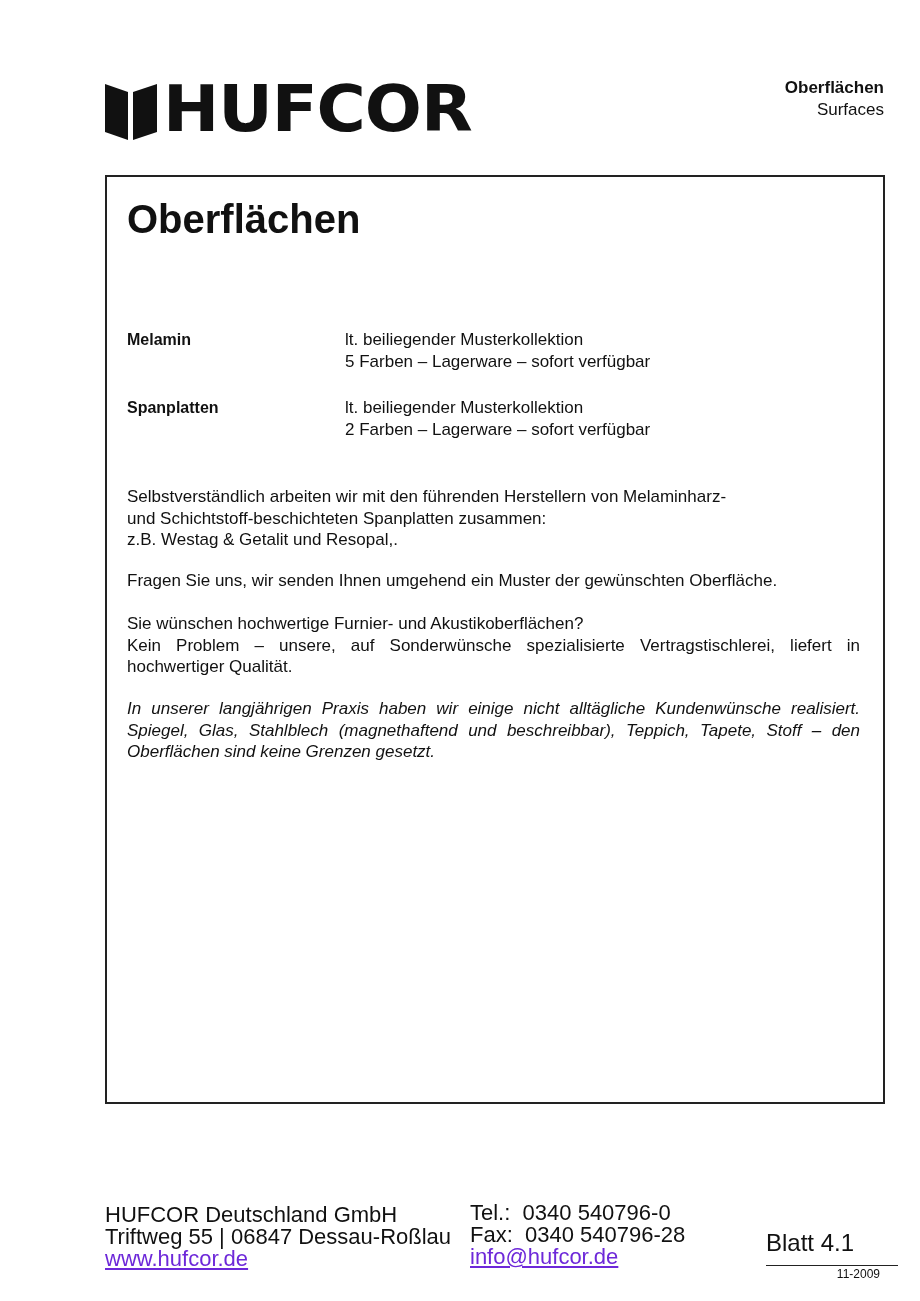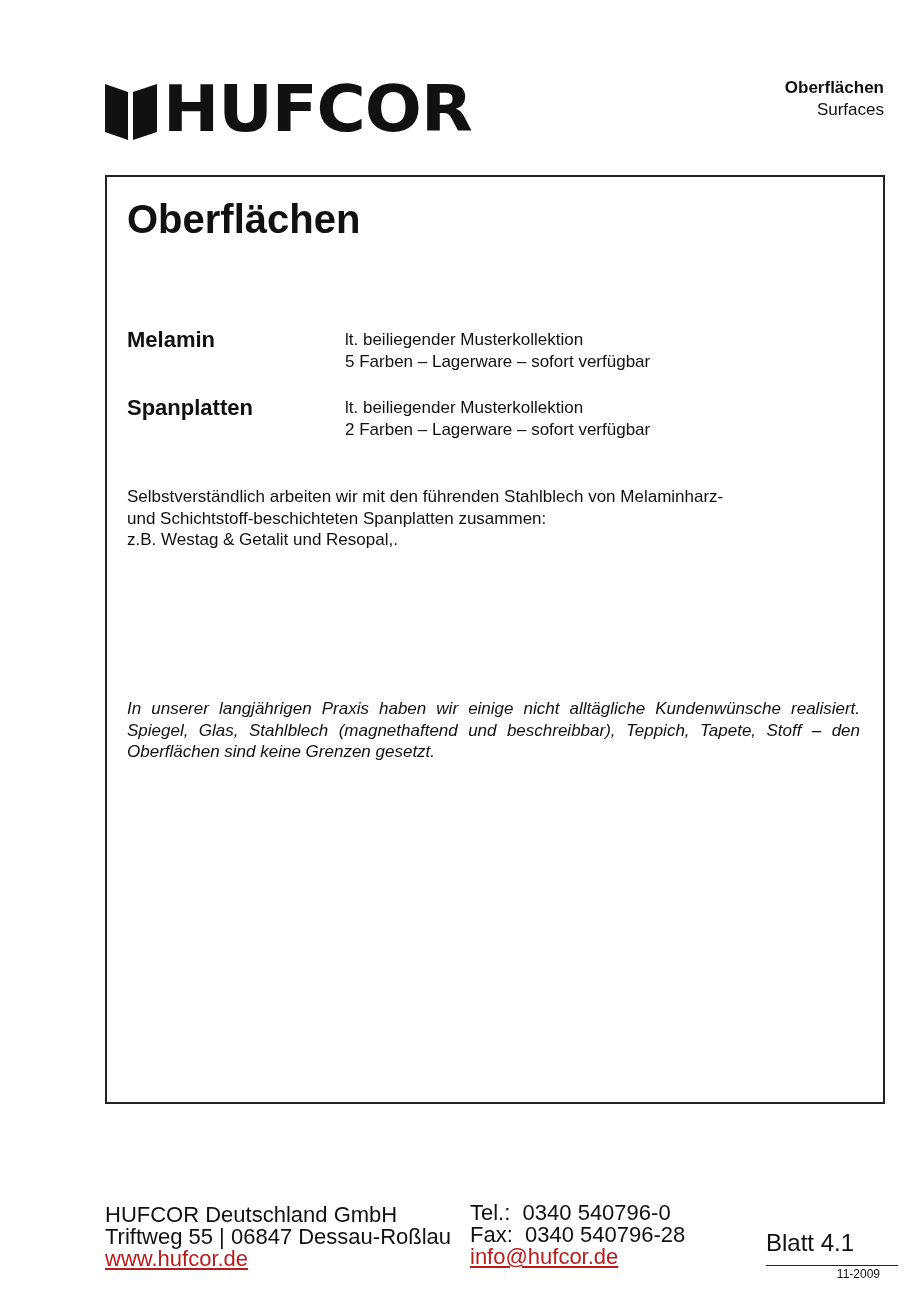--- a/index.html
+++ b/index.html
@@ -17,27 +17,27 @@
   .hdr-right { position: absolute; right: 36px; top: 77px; text-align: right; font-size: 17px; line-height: 22px; }
   .hdr-right .t1 { font-weight: bold; }
   .hdr-right .t2 { }
 
   .box {
     position: absolute; left: 105px; top: 175px; width: 776px; height: 925px;
     border: 2px solid #222;
   }
   .title { position: absolute; left: 20px; top: 20px; font-size: 40px; font-weight: bold; margin: 0; }
   .row { position: absolute; left: 20px; width: 740px; font-size: 17px; line-height: 22px; }
-  .row .lbl { position: absolute; left: 0; top: 0; font-weight: bold; font-size: 22px; }
+  .row .lbl { position: absolute; left: 0; top: 0; font-weight: bold; font-size: 16px; }
   .row .val { position: absolute; left: 218px; top: 0; }
   .para { position: absolute; left: 20px; width: 733px; font-size: 17px; line-height: 21.5px; margin: 0; }
   .justify { text-align: justify; text-align-last: left; }
 
   .footer { position: absolute; font-size: 22px; line-height: 22px; }
-  .footer a { color: #b91c1c; text-decoration: underline; }
+  .footer a { color: #6d28d9; text-decoration: underline; }
   .blatt { position: absolute; left: 766px; top: 1223px; font-size: 24px; line-height: 40px; }
   .blatt-line { position: absolute; left: 766px; top: 1265px; width: 132px; border-top: 1px solid #222; }
   .blatt-date { position: absolute; right: 40px; top: 1267px; font-size: 12px; }
 </style>
 </head>
 <body>
 
 <div class="logo">
   <svg width="52" height="62" viewBox="0 0 52 62">
     <polygon points="0,6 23,14 23,62 0,54" fill="#111"></polygon>
@@ -64,26 +64,33 @@
 
   <div class="row" style="top:220px;">
     <span class="lbl">Spanplatten</span>
     <div class="val">
       <div>lt. beiliegender Musterkollektion</div>
       <div>2 Farben – Lagerware – sofort verfügbar</div>
     </div>
   </div>
 
   <div class="para" style="top:309px;">
-    <div>Selbstverständlich arbeiten wir mit den führenden Stahlblech von Melaminharz-</div>
+    <div>Selbstverständlich arbeiten wir mit den führenden Herstellern von Melaminharz-</div>
     <div>und Schichtstoff-beschichteten Spanplatten zusammen:</div>
     <div>z.B. Westag &amp; Getalit und Resopal,.</div>
   </div>
 
+  <div class="para" style="top:393px;">
+    <div>Fragen Sie uns, wir senden Ihnen umgehend ein Muster der gewünschten Oberfläche.</div>
+  </div>
 
+  <div class="para" style="top:436px;">
+    <div>Sie wünschen hochwertige Furnier- und Akustikoberflächen?</div>
+    <div class="justify">Kein Problem – unsere, auf Sonderwünsche spezialisierte Vertragstischlerei, liefert in hochwertiger Qualität.</div>
+  </div>
 
   <div class="para justify" style="top:521px;font-style:italic;">In unserer langjährigen Praxis haben wir einige nicht alltägliche Kundenwünsche realisiert. Spiegel, Glas, Stahlblech (magnethaftend und beschreibbar), Teppich, Tapete, Stoff – den Oberflächen sind keine Grenzen gesetzt.</div>
 </div>
 
 <div class="footer" style="left:105px; top:1204px;">
   <div>HUFCOR Deutschland GmbH</div>
   <div>Triftweg 55 | 06847 Dessau-Roßlau</div>
   <a href="#">www.hufcor.de</a>
 </div>
 

